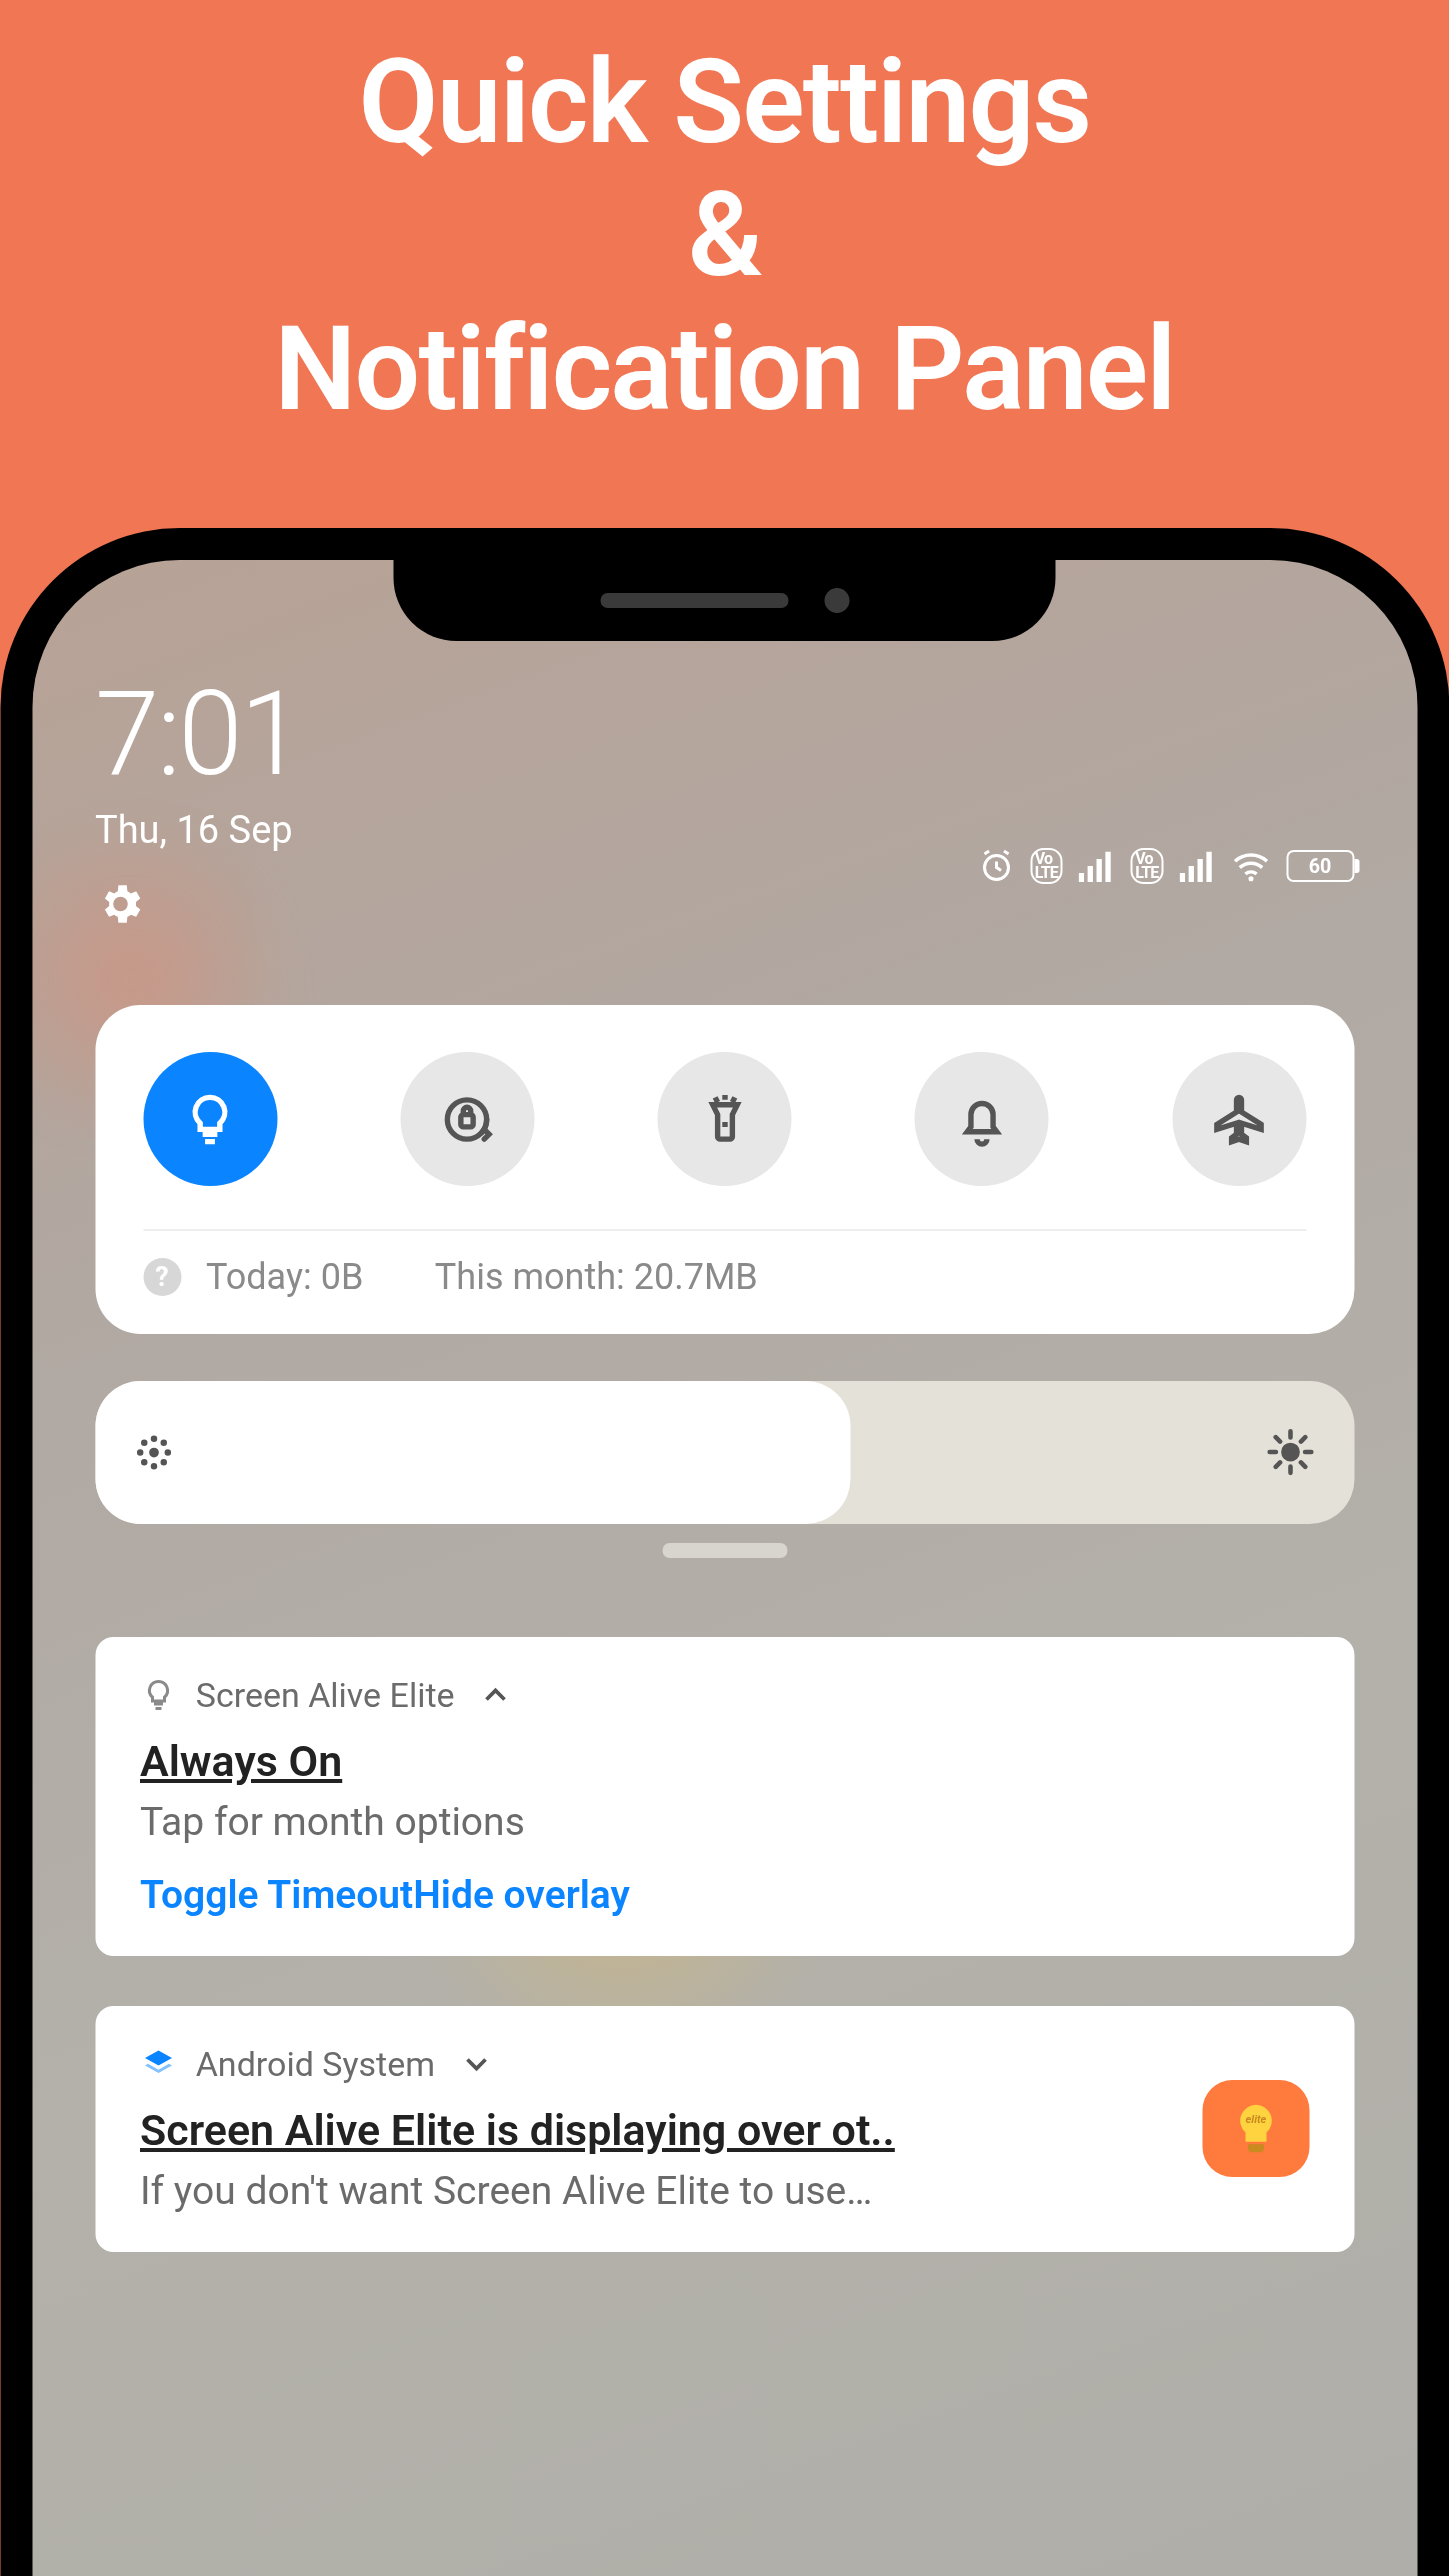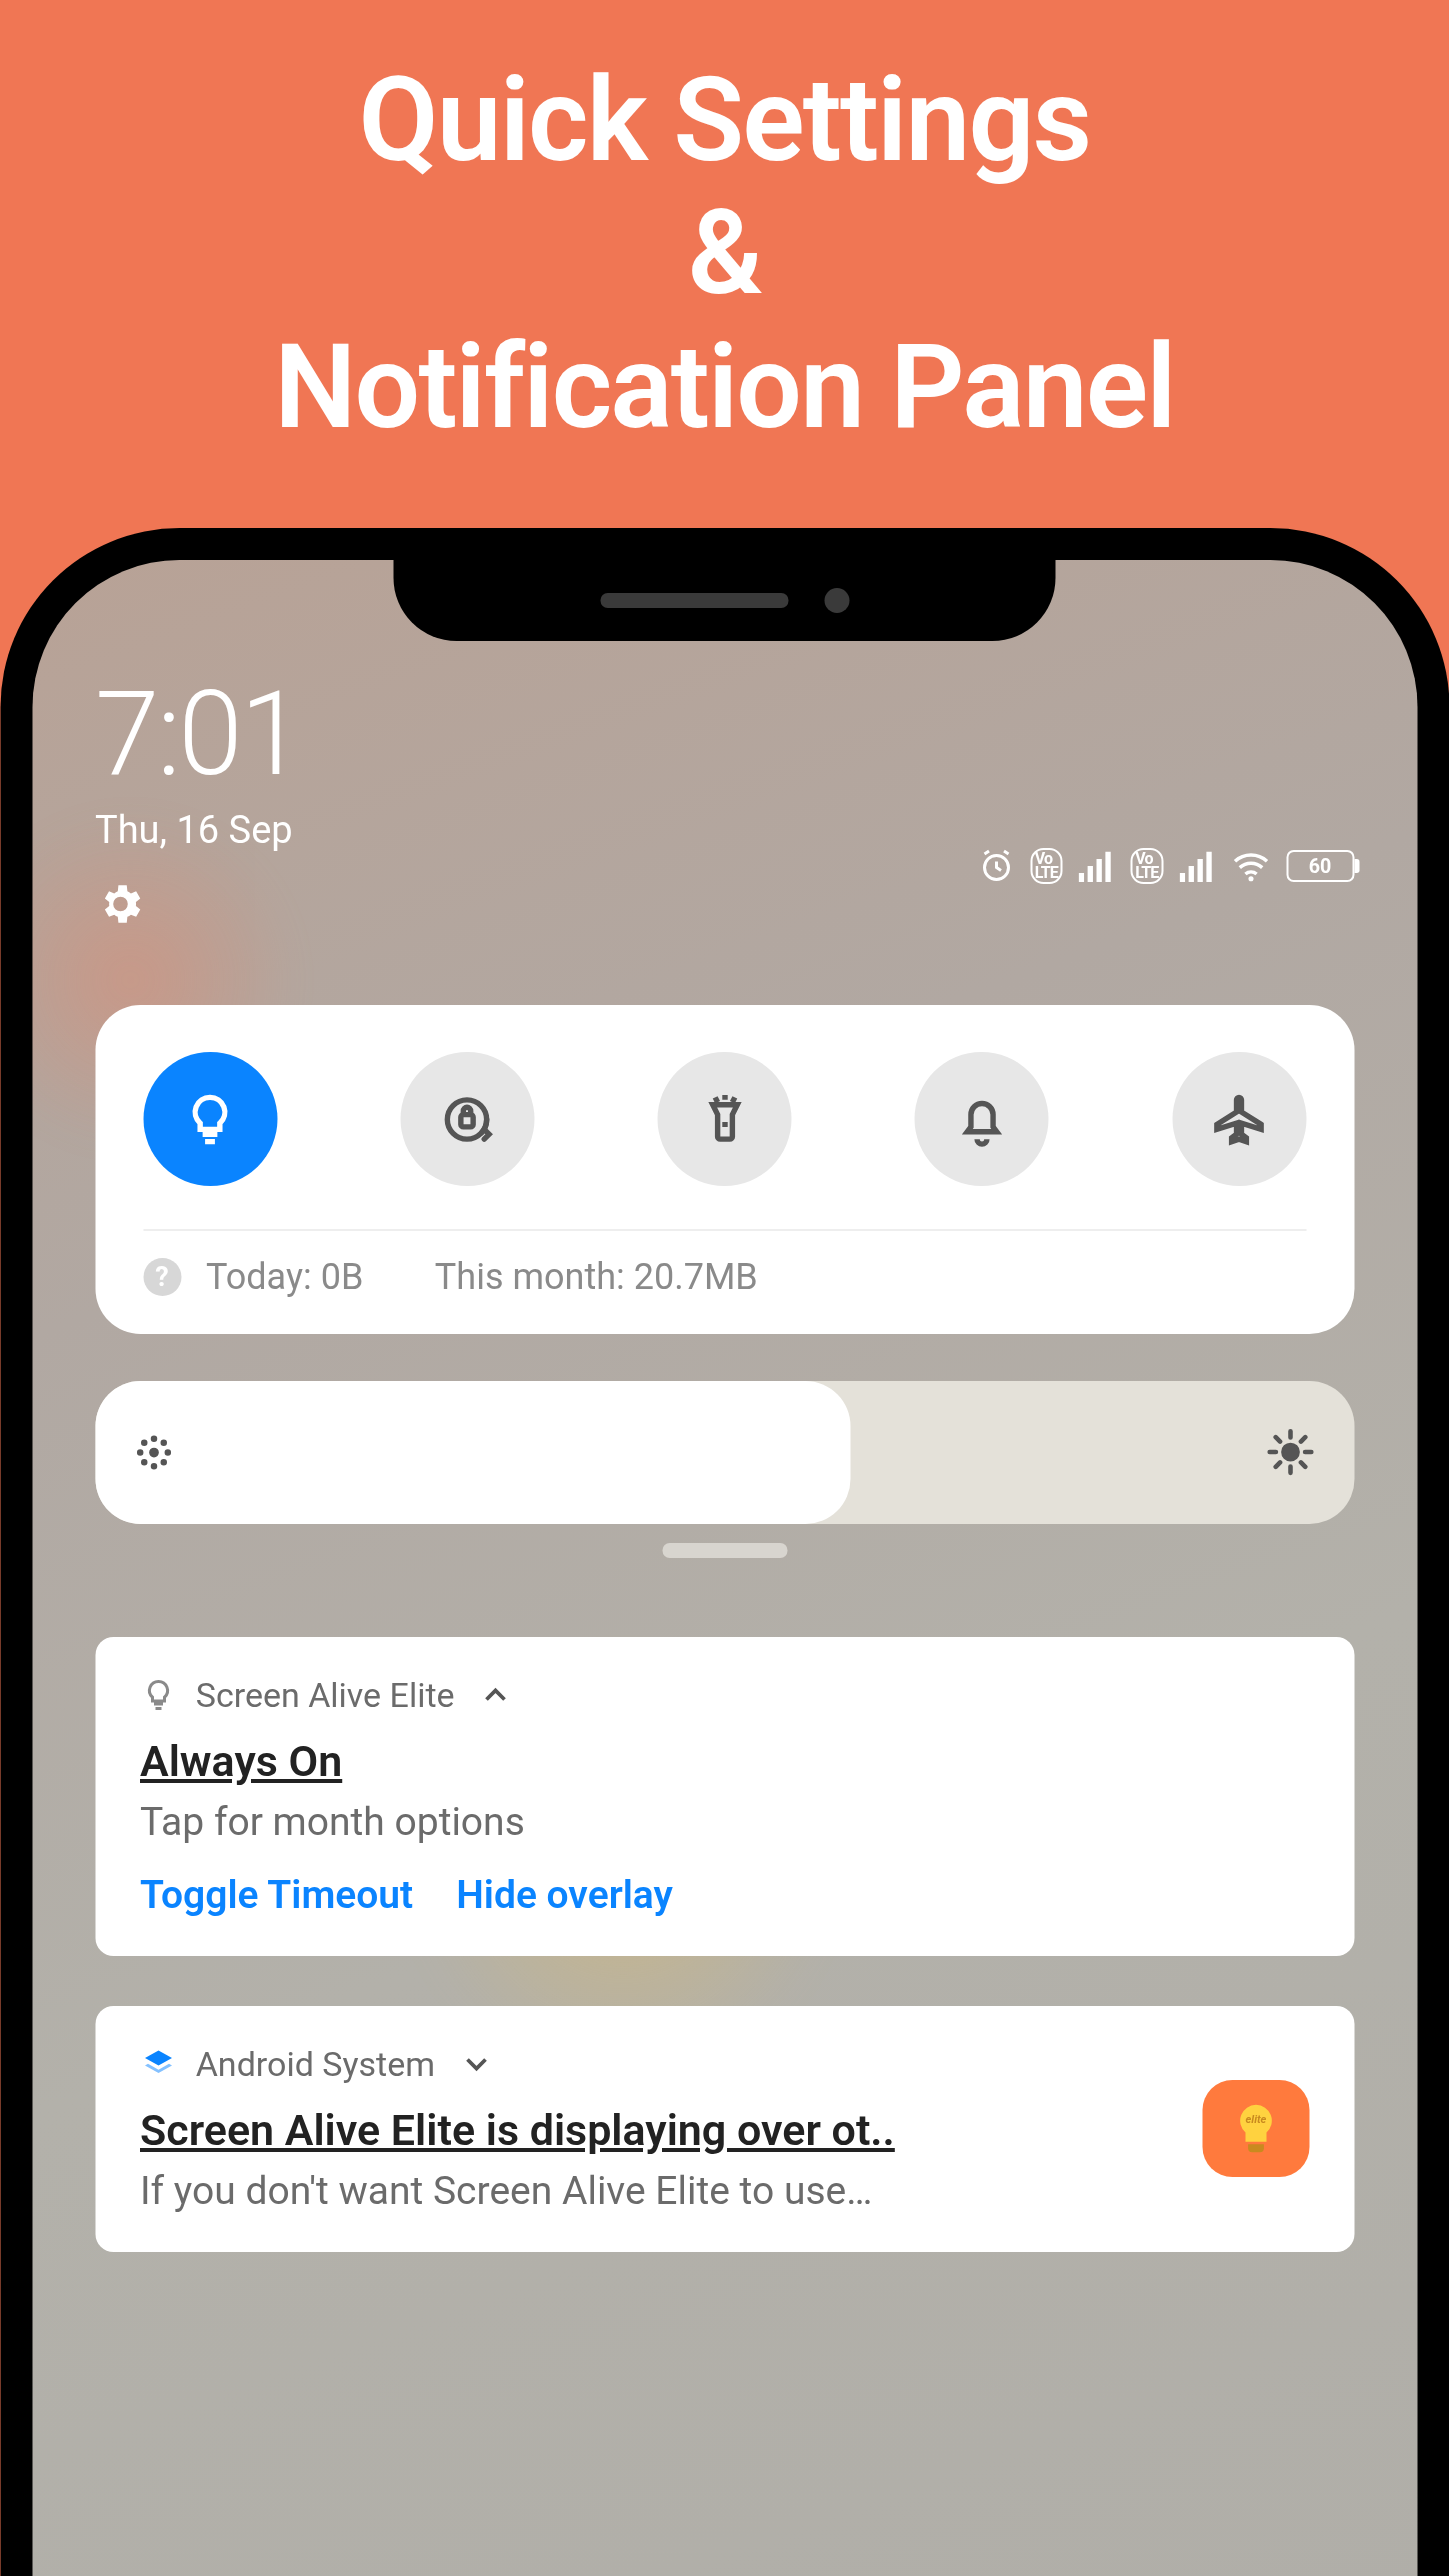--- a/index.html
+++ b/index.html
@@ -10,21 +10,21 @@
     font-family: -apple-system, BlinkMacSystemFont, "Segoe UI", Roboto, sans-serif;
     overflow: hidden;
     position: relative;
   }
   .hero-title {
     color: #fff;
     text-align: center;
     font-size: 116px;
     font-weight: 600;
     line-height: 1.15;
-    padding-top: 54px;
+    padding-top: 36px;
     letter-spacing: -1.8px;
   }
   .phone {
     position: absolute;
     top: 528px;
     left: 50%;
     transform: translateX(-50%);
     width: 1449px;
     height: 2147px;
     background: #000;
@@ -114,21 +114,21 @@
   }
   .brightness svg{position:relative;z-index:2;stroke:#555;fill:#555;}
   .drag-handle{position:relative;z-index:25;width:125px;height:14.3px;background:#d8d5cf;border-radius:7.2px;margin:19.7px auto 0;}
 
   .notif{background:#fff;border-radius:18px;margin-top:79px;padding:38px 45px;z-index:20;position:relative;}
   .notif-head{display:flex;align-items:center;gap:19.7px;color:#6b6b6b;font-size:34px;}
   .notif-head svg{width:36px;height:36px;}
   .notif-head .chev{margin-left:3.6px;}
   .notif-title{font-size:43px;font-weight:600;color:#222;margin-top:21.5px;text-decoration:underline;}
   .notif-sub{font-size:39px;color:#6b6b6b;margin-top:12.5px;}
-  .notif-actions{display:flex;gap:43px;margin-top:27px;}
+  .notif-actions{display:flex;margin-top:27px;}
   .notif-actions span{color:#0a84ff;font-size:39px;font-weight:600;}
   .notif2{margin-top:50px;display:flex;justify-content:space-between;align-items:center;gap:25px;}
   .notif2 .txt{flex:1;}
   .app-ico{
     width:107px;height:97px;border-radius:30px;background:#ff7a3d;
     display:flex;align-items:center;justify-content:center;flex-shrink:0;
   }
   .app-ico svg{width:63px;height:63px;}
 </style>
 </head>

